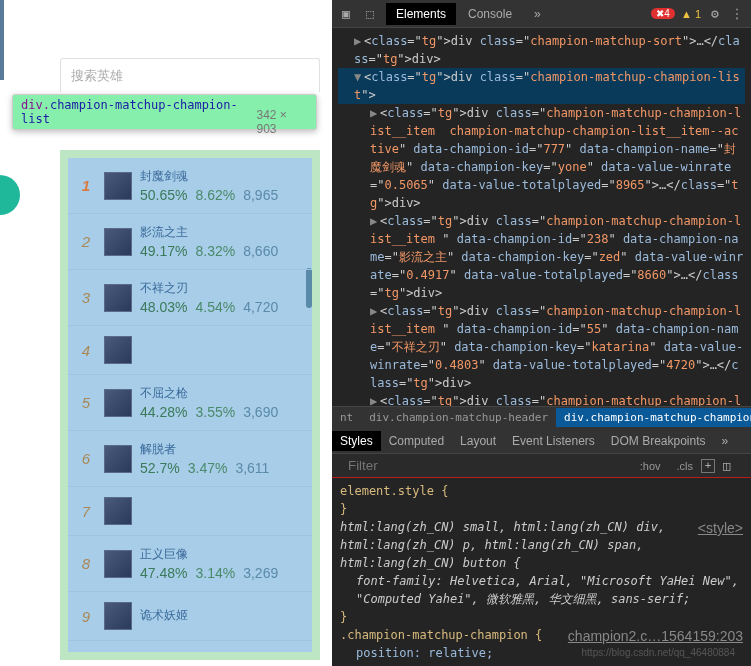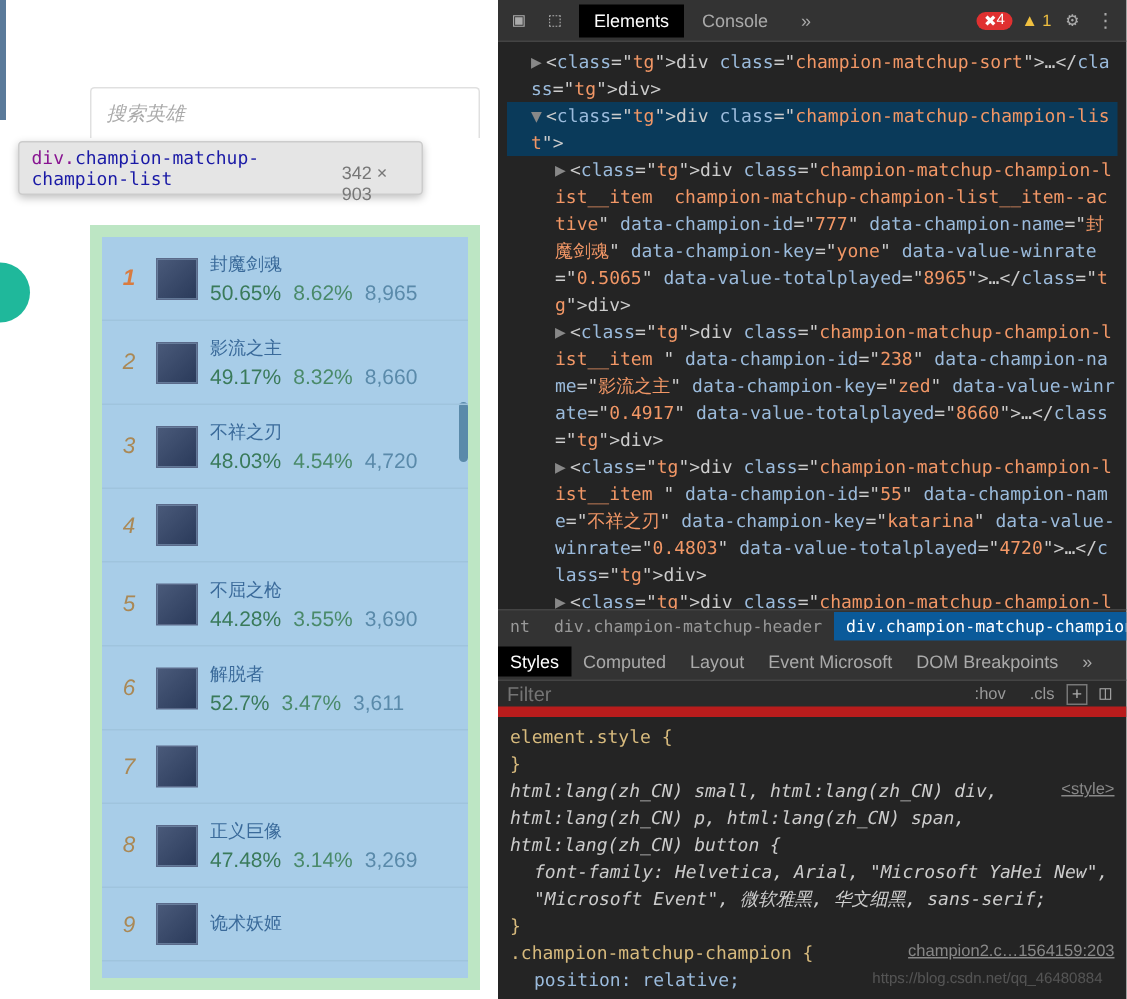--- a/index.html
+++ b/index.html
@@ -1,23 +1,23 @@
 <!DOCTYPE html>
 <html><head>
 <meta charset="utf-8">
 <style>
 * { box-sizing: border-box; margin: 0; padding: 0; }
 body { font-family: Helvetica, Arial, "Microsoft YaHei", sans-serif; width: 751px; height: 666px; overflow: hidden; background: #fff; display: flex; position: relative; }
 .left-pane { width: 332px; height: 666px; position: relative; background: #fff; }
-.tooltip { position: absolute; top: 94px; left: 12px; width: 270px; height: 36px; background: #e5e5e5; border: 1px solid #ccc; border-radius: 3px; box-shadow: 0 2px 6px rgba(0,0,0,.25); padding: 4px 8px; font-size: 13px; display: flex; justify-content: space-between; align-items: center; z-index: 20; }
+.tooltip { position: absolute; top: 94px; left: 12px; width: 305px; height: 36px; background: #86efac; border: 1px solid #ccc; border-radius: 3px; box-shadow: 0 2px 6px rgba(0,0,0,.25); padding: 4px 8px; font-size: 13px; display: flex; justify-content: space-between; align-items: center; z-index: 20; }
 .tooltip .sel { color: #881391; font-family: Consolas, monospace; font-size: 12px; line-height: 1.2; }
 .tooltip .sel .tag { color: #881391; }
 .tooltip .sel .cls { color: #1a1aa6; }
 .tooltip .dims { color: #777; font-size: 12px; margin-top: 20px; }
-.search-box { position: absolute; top: 58px; left: 60px; width: 260px; height: 34px; border: 1px solid #e0e0e0; border-bottom: none; border-radius: 3px 3px 0 0; padding: 8px 10px; color: #aaa; font-size: 13px; background: #fff; font-style: italic; }
+.search-box { position: absolute; top: 58px; left: 60px; width: 260px; height: 34px; border: 1px solid #e0e0e0; border-bottom: none; border-radius: 3px 3px 0 0; padding: 8px 10px; color: #aaa; font-size: 13px; background: #fff; }
 .green-box { position: absolute; top: 150px; left: 60px; width: 260px; height: 510px; background: #bde6c4; padding: 8px; }
 .blue-box { width: 100%; height: 100%; background: #a8cde8; overflow: hidden; position: relative; }
 .list-item { display: flex; align-items: center; padding: 10px 8px; border-bottom: 1px solid #9fc4dd; position: relative; }
 .rank { width: 20px; color: #aa8855; font-style: italic; font-size: 15px; text-align: center; }
 .list-item.first .rank { color: #d97b3f; font-weight: bold; }
 .avatar { width: 28px; height: 28px; background: linear-gradient(135deg,#4a5a7a,#2a3a5a); border: 1px solid #5a6a8a; margin: 0 8px; flex-shrink: 0; }
 .info { flex: 1; }
 .name { color: #3a6a9a; font-size: 12px; margin-bottom: 2px; }
 .stats { font-size: 14px; display: flex; gap: 8px; }
 .winrate { color: #3a7a5a; }
@@ -41,29 +41,29 @@
 .el-line.sel { background: #0a3a5a; }
 .tri { color: #888; display: inline-block; width: 10px; }
 .at { color: #9bbbdc; }
 .av { color: #f29766; }
 .tx { color: #ccc; }
 .breadcrumb { height: 22px; background: #333; border-top: 1px solid #444; display: flex; align-items: center; overflow: hidden; font-size: 11px; }
 .bc-item { padding: 3px 8px; color: #999; white-space: nowrap; }
 .bc-item.active { background: #0a5a9a; color: #fff; }
 .styles-tabs { height: 26px; background: #333; border-bottom: 1px solid #444; display: flex; align-items: center; font-family: sans-serif; font-size: 12px; }
 .styles-tabs .dt-tab { padding: 3px 8px; }
-.filter-row { height: 24px; background: #2a2a2a; border-bottom: 7px solid #b91c1c; display: flex; align-items: center; padding: 0 6px; font-size: 11px; }
+.filter-row { height: 24px; background: #2a2a2a; border-bottom: 1px solid #b91c1c; display: flex; align-items: center; padding: 0 16px; font-size: 11px; }
 .filter-input { flex: 1; background: none; border: none; color: #888; font-family: sans-serif; outline: none; }
 .hov-cls { color: #999; margin: 0 8px; font-family: sans-serif; }
 .plus-box { width: 14px; height: 14px; border: 1px solid #777; color: #aaa; text-align: center; line-height: 12px; margin-right: 4px; }
 .styles-body { flex: 0 0 auto; padding: 4px 8px; font-size: 12px; line-height: 1.5; background:#242424; position: relative; }
 .css-sel { color: #d7ba7d; }
 .css-prop { color: #9bbbdc; padding-left: 16px; }
 .css-ital { font-style: italic; color: #ccc; }
-.css-src { color: #888; float: right; font-family: sans-serif; font-size: 11px; text-decoration: underline; }
+.css-src { color: #888; float: right; font-family: sans-serif; font-size: 14px; text-decoration: underline; }
 .watermark { position: absolute; bottom: 8px; right: 16px; color: rgba(255,255,255,.22); font-size: 10px; font-family: sans-serif; pointer-events: none; text-align: right; }
 </style>
 </head>
 <body>
 
 <div class="left-pane">
   <div class="vbar"></div>
   <div class="green-circle"></div>
 
   <div class="search-box">搜索英雄</div>
@@ -203,42 +203,42 @@
   <div class="breadcrumb" id="breadcrumb">
       <span class="bc-item">nt</span>
       <span class="bc-item">div.champion-matchup-header</span>
       <span class="bc-item active">div.champion-matchup-champion</span>
     </div>
 
   <div class="styles-tabs" id="styles-tabs">
       <div class="dt-tab active">Styles</div>
       <div class="dt-tab">Computed</div>
       <div class="dt-tab">Layout</div>
-      <div class="dt-tab">Event Microsoft</div>
+      <div class="dt-tab">Event Listeners</div>
       <div class="dt-tab">DOM Breakpoints</div>
       <div class="dt-tab">»</div>
     </div>
 
   <div class="filter-row">
     <input class="filter-input" placeholder="Filter" style="">
     <span class="hov-cls">:hov</span>
     <span class="hov-cls">.cls</span>
     <span class="plus-box">+</span>
     <span class="dt-icon">◫</span>
   </div>
 
   <div class="styles-body">
     <div class="css-sel">element.style {</div>
     <div class="css-sel">}</div>
 
     <div>
       <span class="css-src">&lt;style&gt;</span>
       <span class="css-ital">html:lang(zh_CN) small, html:lang(zh_CN) div, html:lang(zh_CN) p, html:lang(zh_CN) span, html:lang(zh_CN) button {</span>
     </div>
-    <div class="css-prop css-ital">font-family: Helvetica, Arial, "Microsoft YaHei New", "Microsoft Event", 微软雅黑, 华文细黑, sans-serif;</div>
+    <div class="css-prop css-ital">font-family: Helvetica, Arial, "Microsoft YaHei New", "Computed Yahei", 微软雅黑, 华文细黑, sans-serif;</div>
     <div class="css-sel">}</div>
 
     <div>
       <span class="css-src">champion2.c…1564159:203</span>
       <span class="css-sel">.champion-matchup-champion {</span>
     </div>
     <div class="css-prop">position: relative;</div>
   </div>
   <div class="watermark">https://blog.csdn.net/qq_46480884</div>
 </div>

